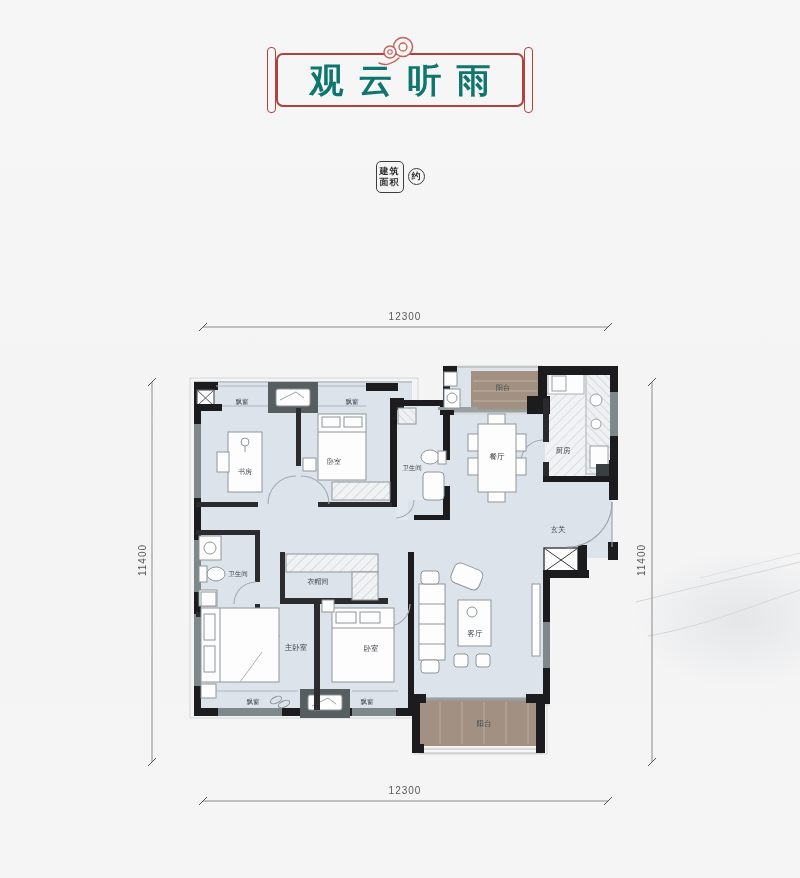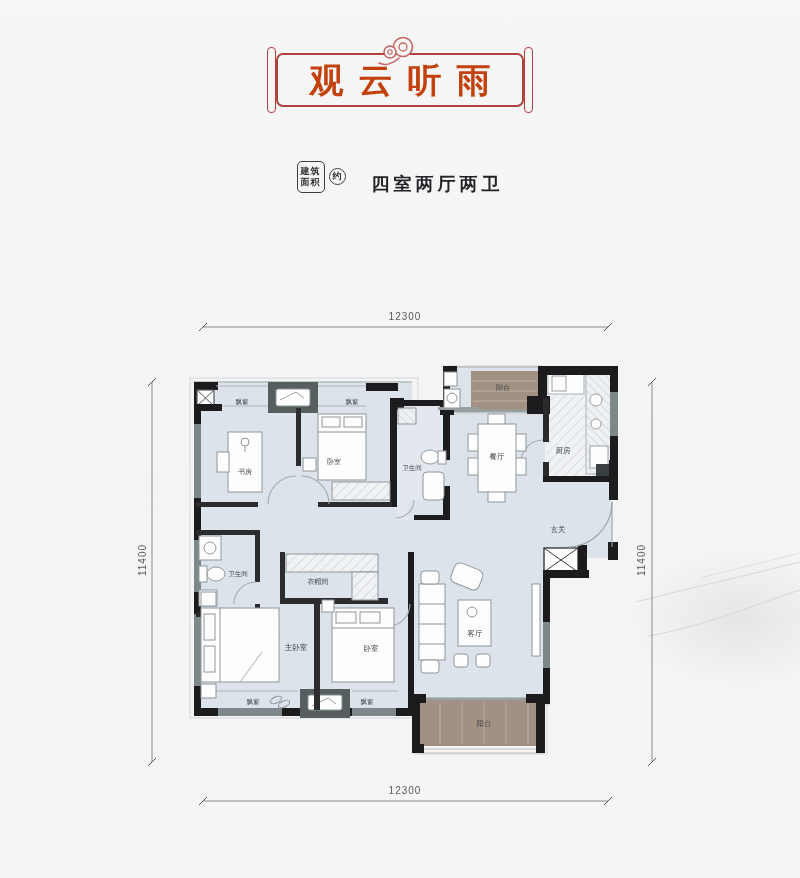--- a/index.html
+++ b/index.html
@@ -17,21 +17,21 @@
   .title-wrap{position:absolute;top:53px;left:50%;transform:translateX(-50%);width:266px;height:54px;}
   .title-box{
     position:absolute;left:9px;right:9px;top:0;bottom:0;
     border:2.5px solid #b0413c;border-radius:7px;
     display:flex;align-items:center;justify-content:center;
   }
   .title-bar{position:absolute;top:-6px;bottom:-6px;width:7px;border:1.5px solid #b0413c;border-radius:4px;background:transparent;}
   .title-bar.l{left:0;} .title-bar.r{right:0;}
   .title-text{
     font-family:"DejaVu Serif","Liberation Serif",serif;font-weight:700;
-    font-size:34px;color:#c2410c;letter-spacing:15px;margin-left:15px;line-height:1;
+    font-size:34px;color:#0f766e;letter-spacing:15px;margin-left:15px;line-height:1;
   }
   .cloud{position:absolute;left:50%;top:-20px;transform:translateX(-50%);}
   
   .area-row{position:absolute;top:148px;left:0;width:800px;display:flex;justify-content:center;align-items:flex-start;}
   .area-badge{
     margin-top:13px;width:26px;height:30px;border:1.3px solid #3e3e40;border-radius:5px;
     display:flex;flex-direction:column;align-items:center;justify-content:center;
     font-size:9px;line-height:11px;color:#2e2e30;font-weight:700;letter-spacing:1px;
   }
   .area-approx{
@@ -67,21 +67,20 @@
     <path d="M4 30 C 10 33, 18 31, 24 25" fill="none" stroke="#c4635e" stroke-width="1.5" stroke-linecap="round"></path>
   </svg>
 </div>
 
 <div class="area-row">
   <div class="area-badge">
     <span>建筑</span>
     <span>面积</span>
   </div>
   <div class="area-approx">约</div>
-  <div class="area-layout">四室两厅两卫</div>
 </div>
 
 <svg width="800" height="878" viewBox="0 0 800 878" style="position:absolute;left:0;top:0;">
   <defs>
     <pattern id="hx" width="7" height="7" patternUnits="userSpaceOnUse" patternTransform="rotate(45)">
       <rect width="7" height="7" fill="#f0f2f4"></rect>
       <line x1="0" y1="0" x2="0" y2="7" stroke="#c3c9cc" stroke-width="1.1"></line>
     </pattern>
     <pattern id="hx2" width="6" height="6" patternUnits="userSpaceOnUse" patternTransform="rotate(-45)">
       <rect width="6" height="6" fill="#eef0f2"></rect>

